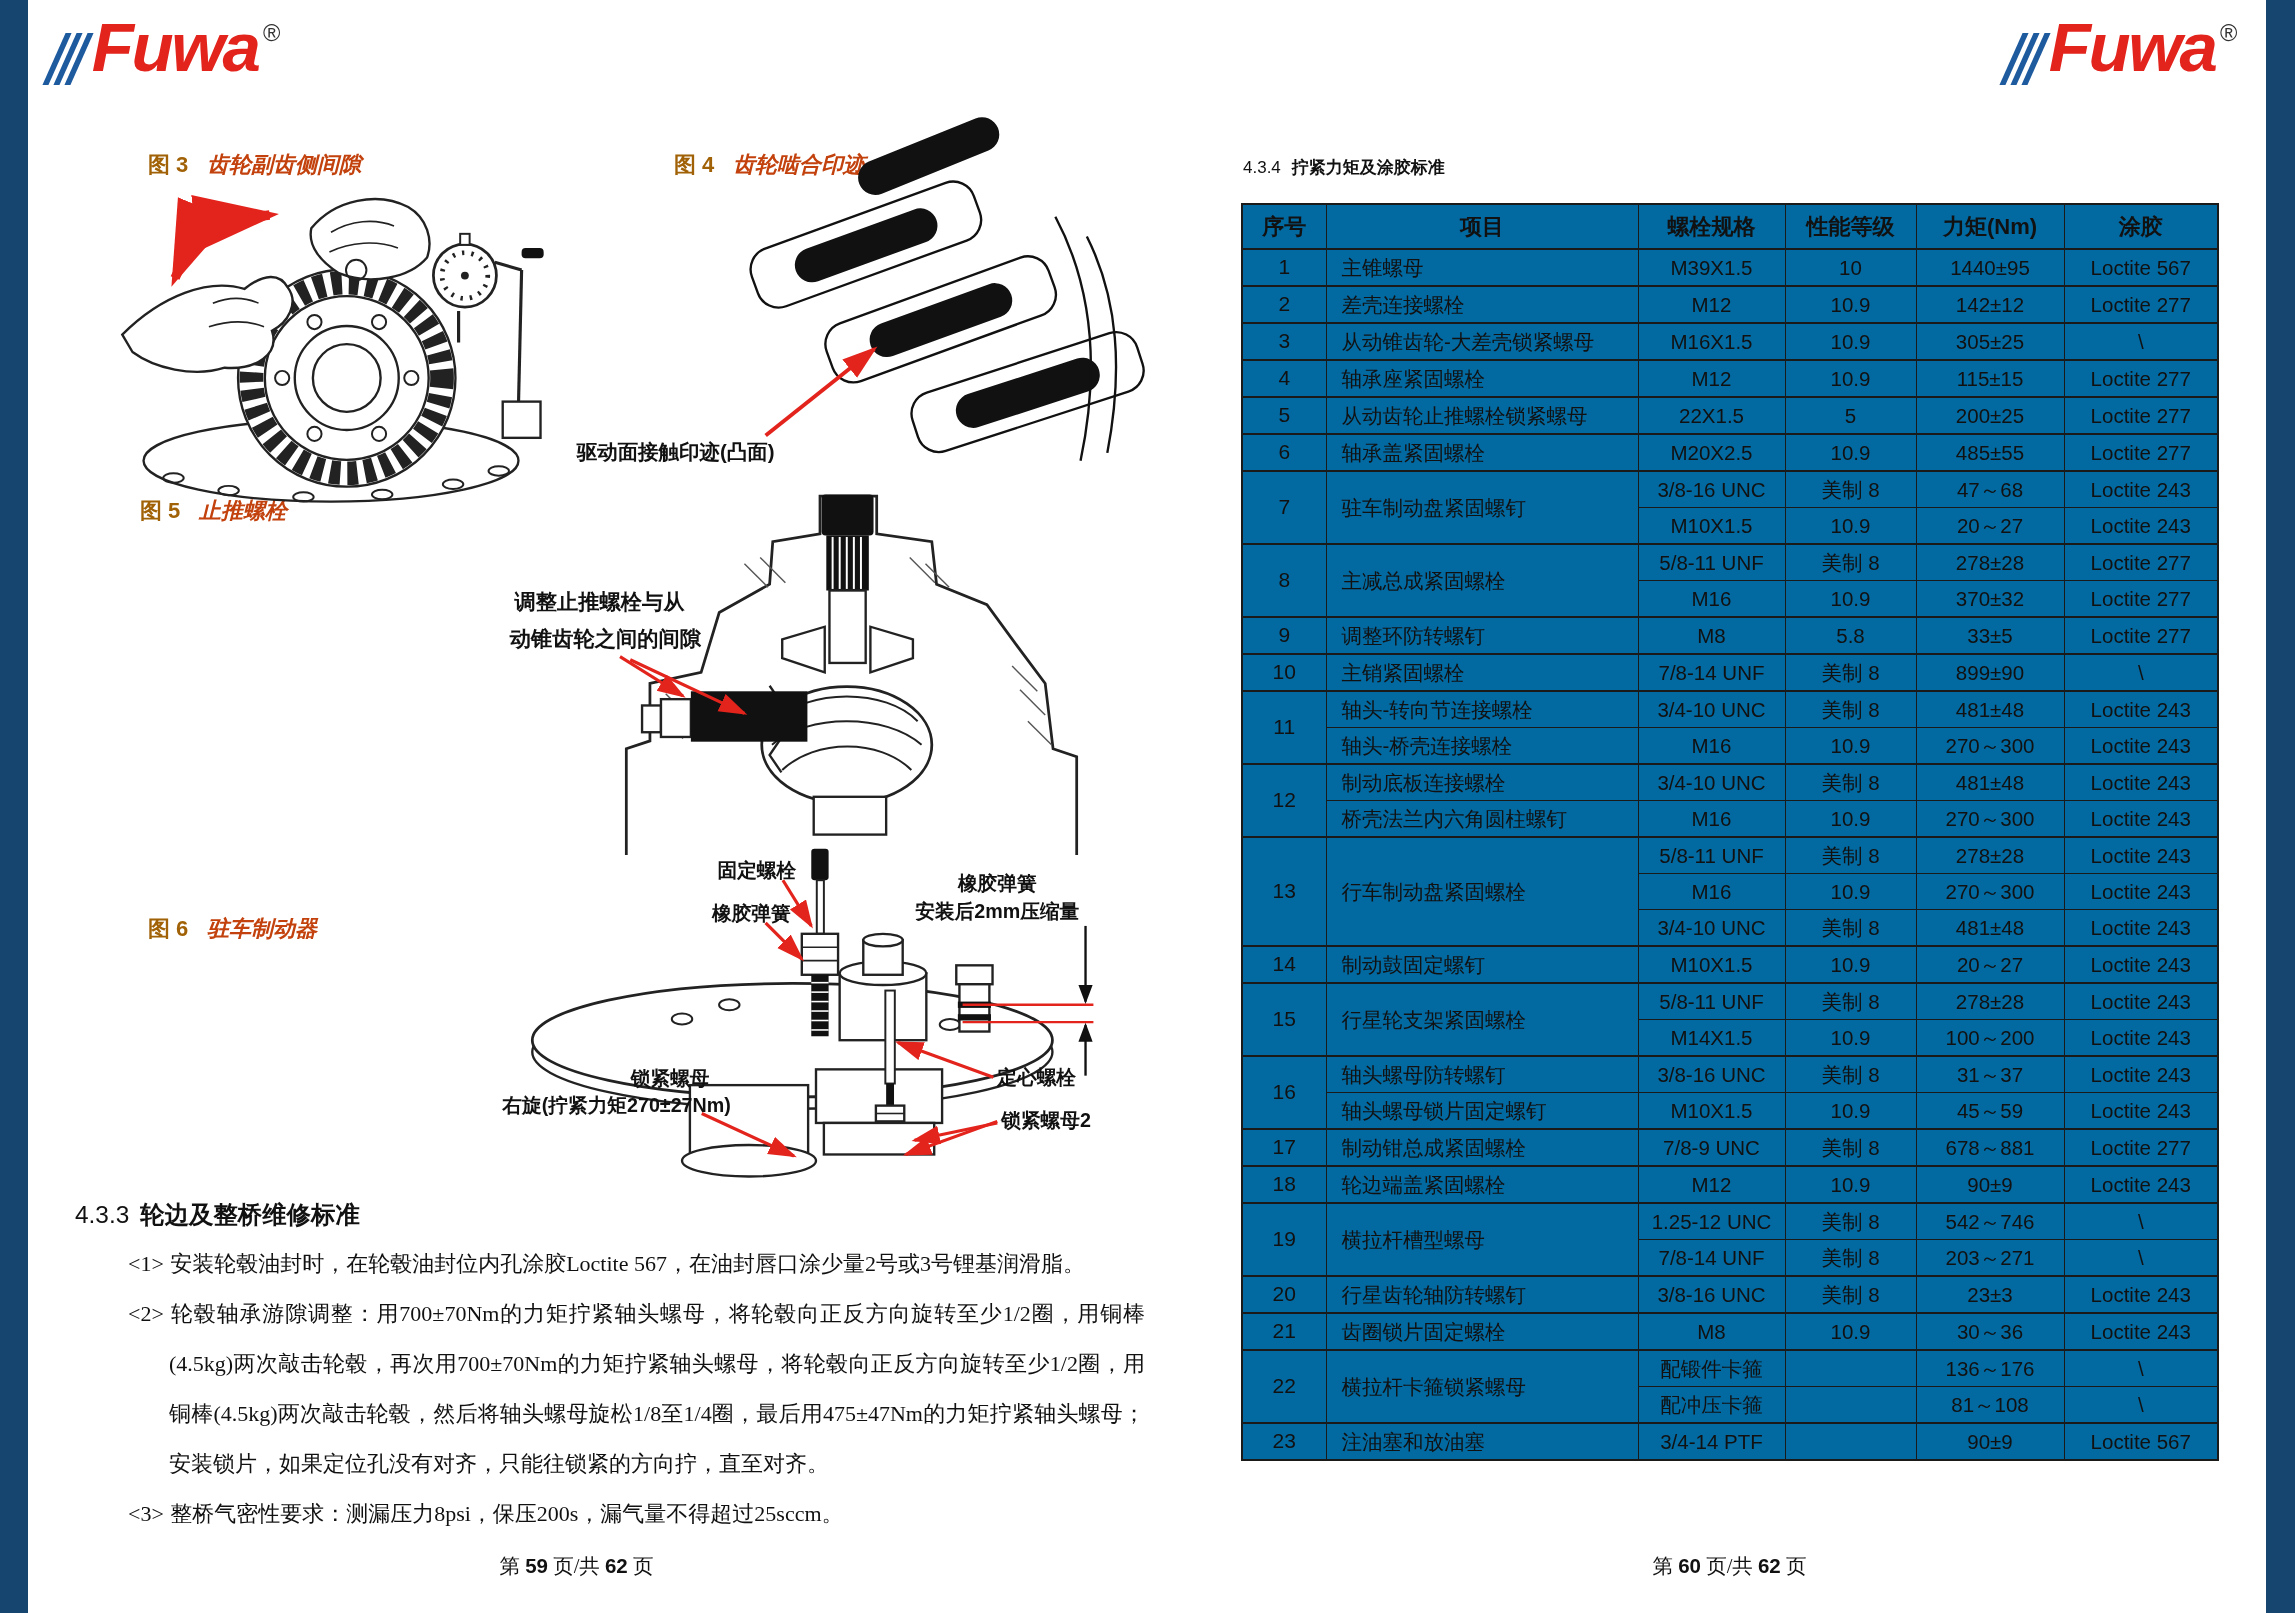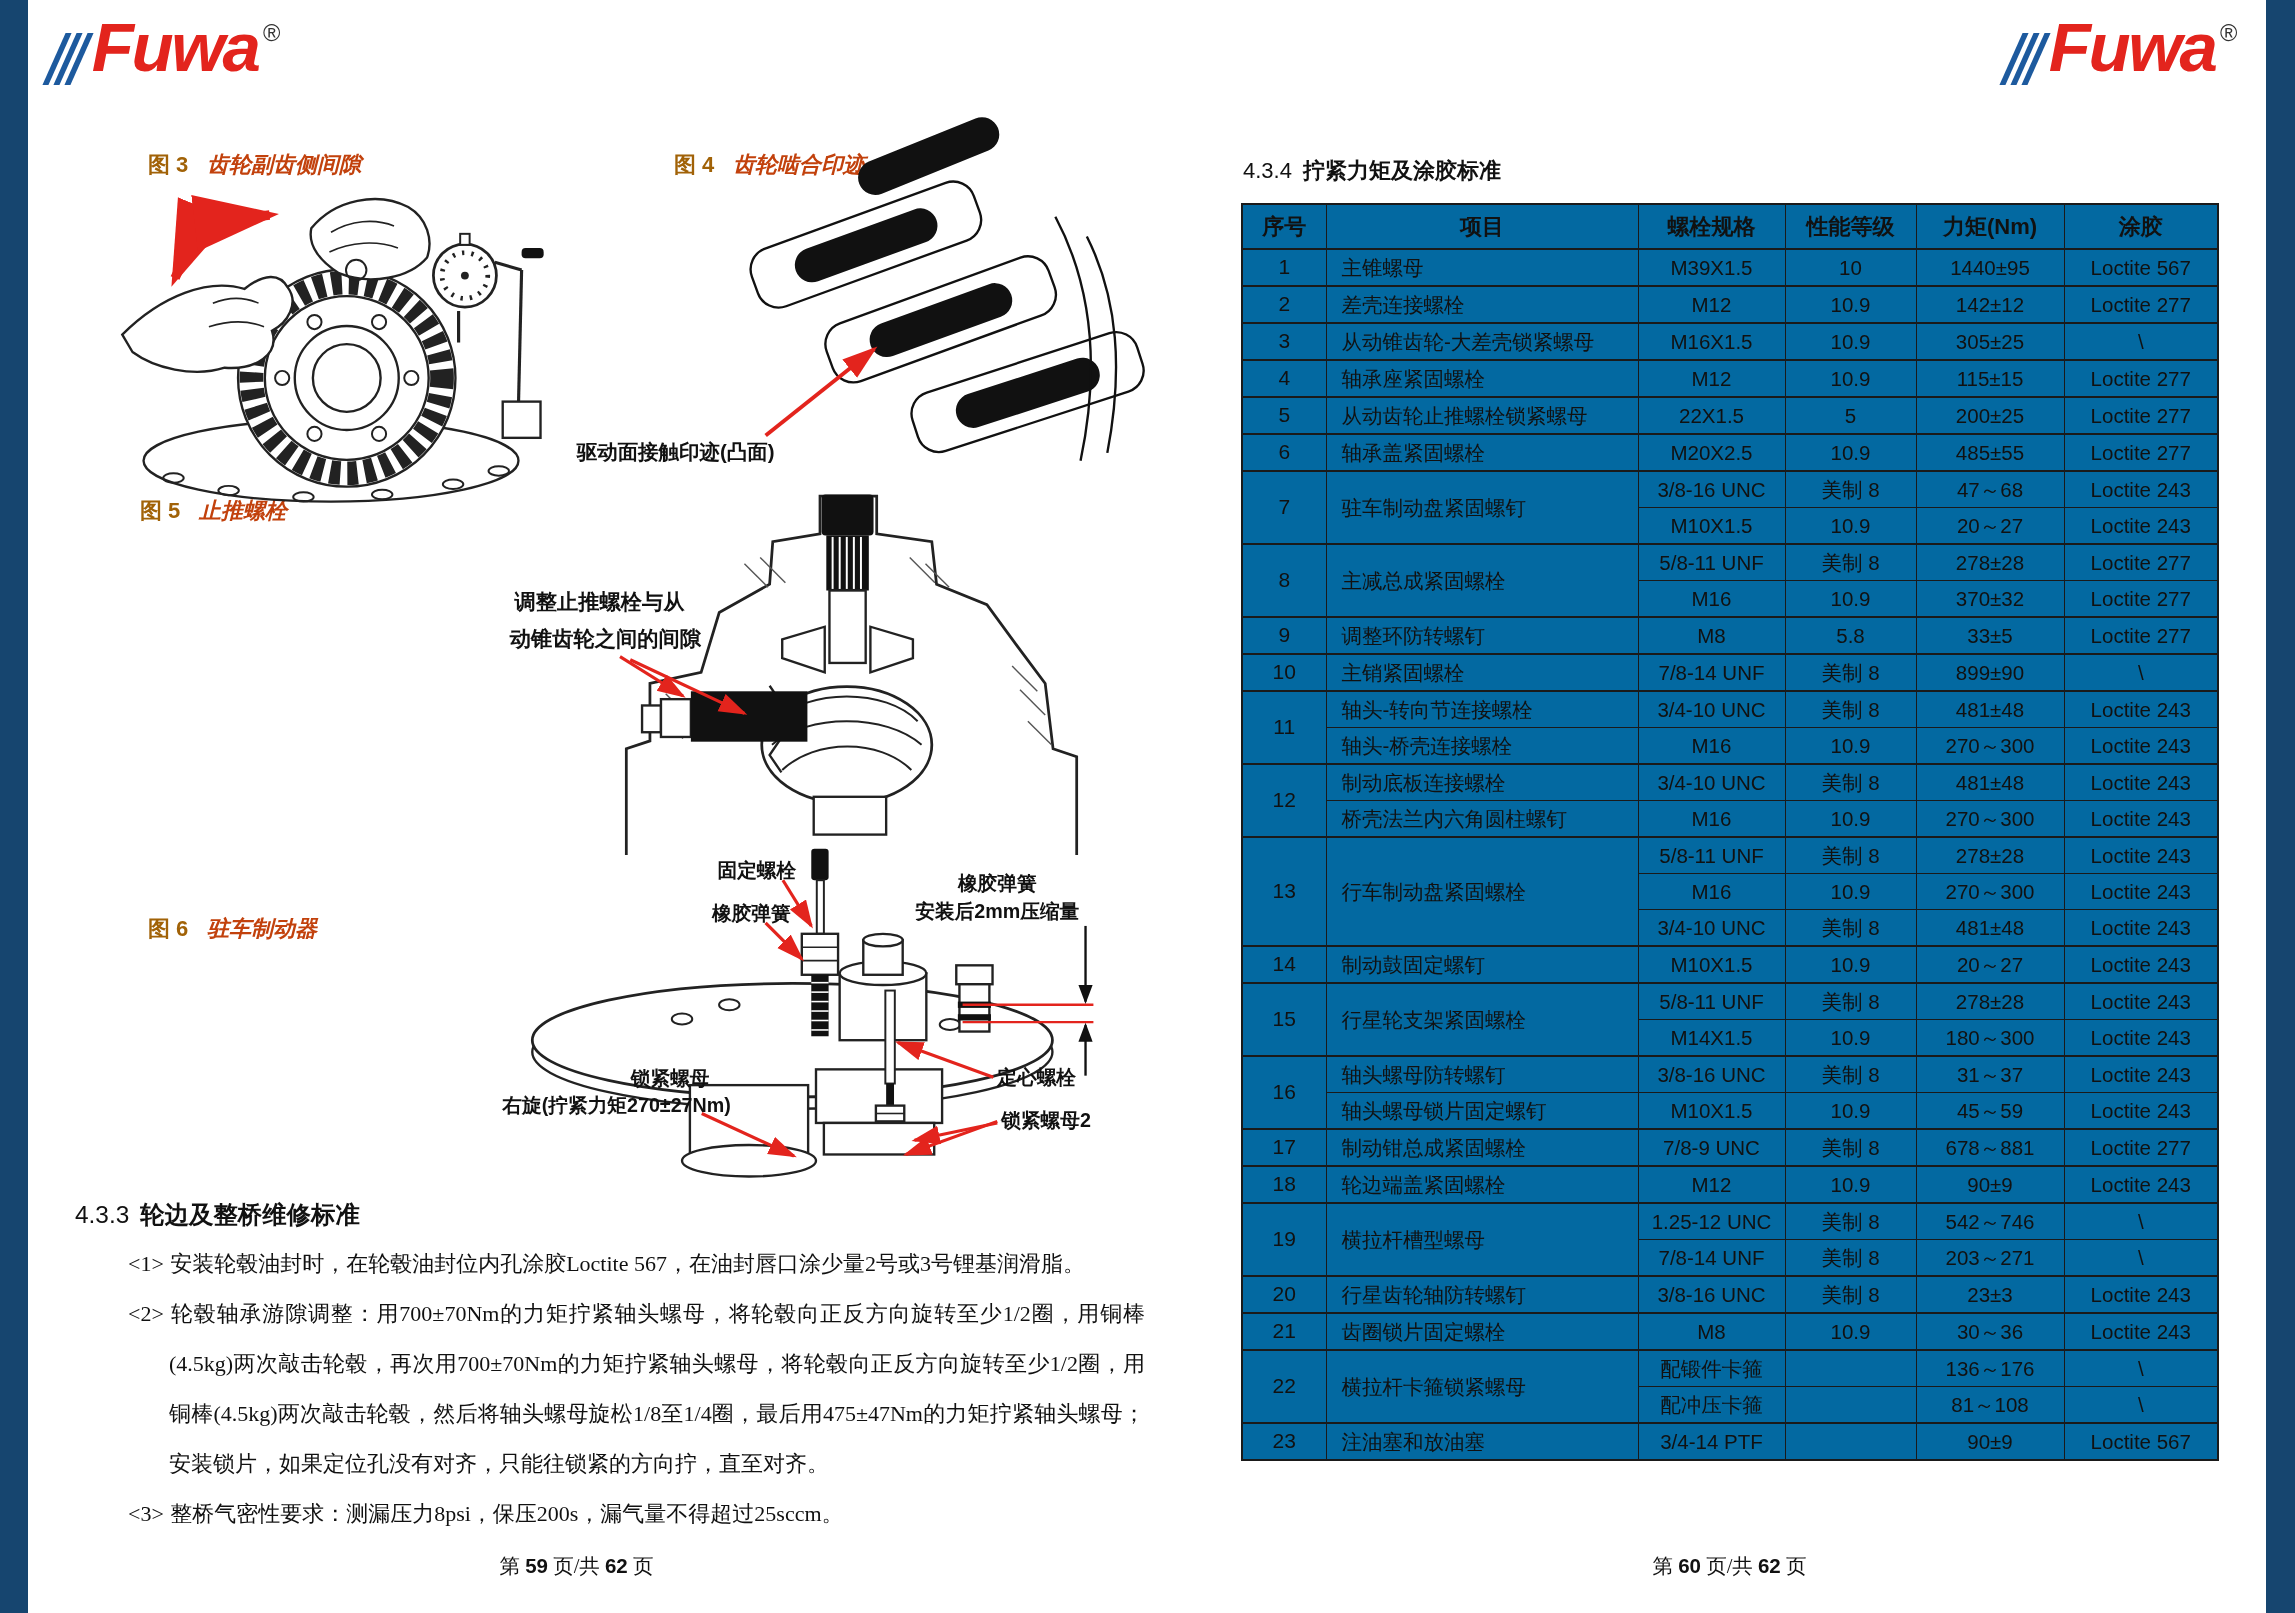--- a/index.html
+++ b/index.html
@@ -306,21 +306,21 @@
   </div>
 
 <div class="footer" style="left:411px;top:1552px;">
   <span>第</span>
   <b>59</b>
   <span>页/共</span>
   <b>62</b>
   <span>页</span>
 </div>
 
-<div class="sechead" style="left:1243px;top:156px;font-size:22px;">
+<div class="sechead" style="left:1243px;top:156px;font-size:17px;">
   <span class="num">4.3.4</span><span class="tit">拧紧力矩及涂胶标准</span>
 </div>
 
 <div class="tablewrap">
   <table class="tq">
     <colgroup>
       <col style="width:84px">
         <col style="width:312px">
         <col style="width:147px">
       <col style="width:131px">
@@ -492,21 +492,21 @@
           <td class="c-no" rowspan="2">15</td>
           <td class="c-item" rowspan="2">行星轮支架紧固螺栓</td>
           <td class="c-spec">5/8-11 UNF</td>
           <td class="c-grade">美制 8</td>
           <td class="c-torque">278±28</td>
           <td class="c-glue">Loctite 243</td>
         </tr>
         <tr>
           <td class="c-spec">M14X1.5</td>
           <td class="c-grade">10.9</td>
-          <td class="c-torque">180～300</td>
+          <td class="c-torque">100～200</td>
           <td class="c-glue">Loctite 243</td>
         </tr>
         <tr class="group-start">
           <td class="c-no" rowspan="2">16</td>
           <td class="c-item" rowspan="1">轴头螺母防转螺钉</td>
           <td class="c-spec">3/8-16 UNC</td>
           <td class="c-grade">美制 8</td>
           <td class="c-torque">31～37</td>
           <td class="c-glue">Loctite 243</td>
         </tr>

